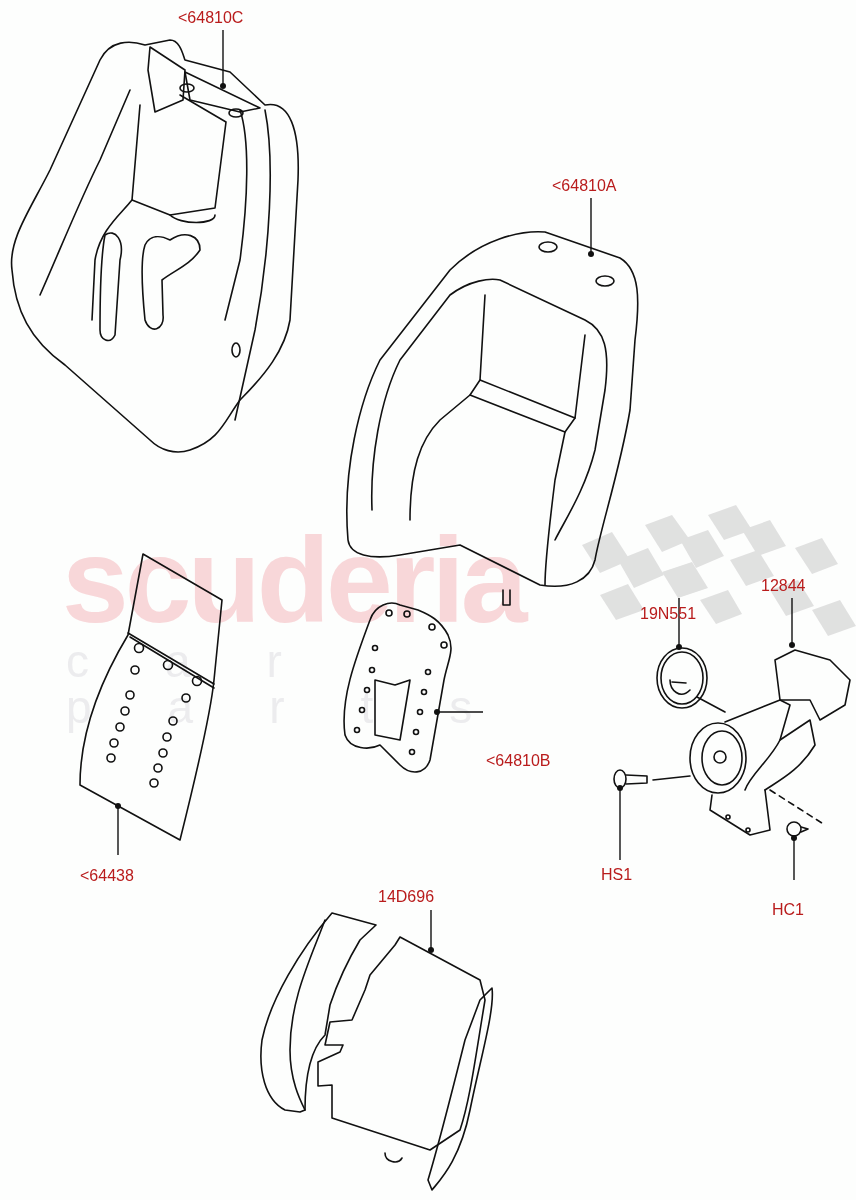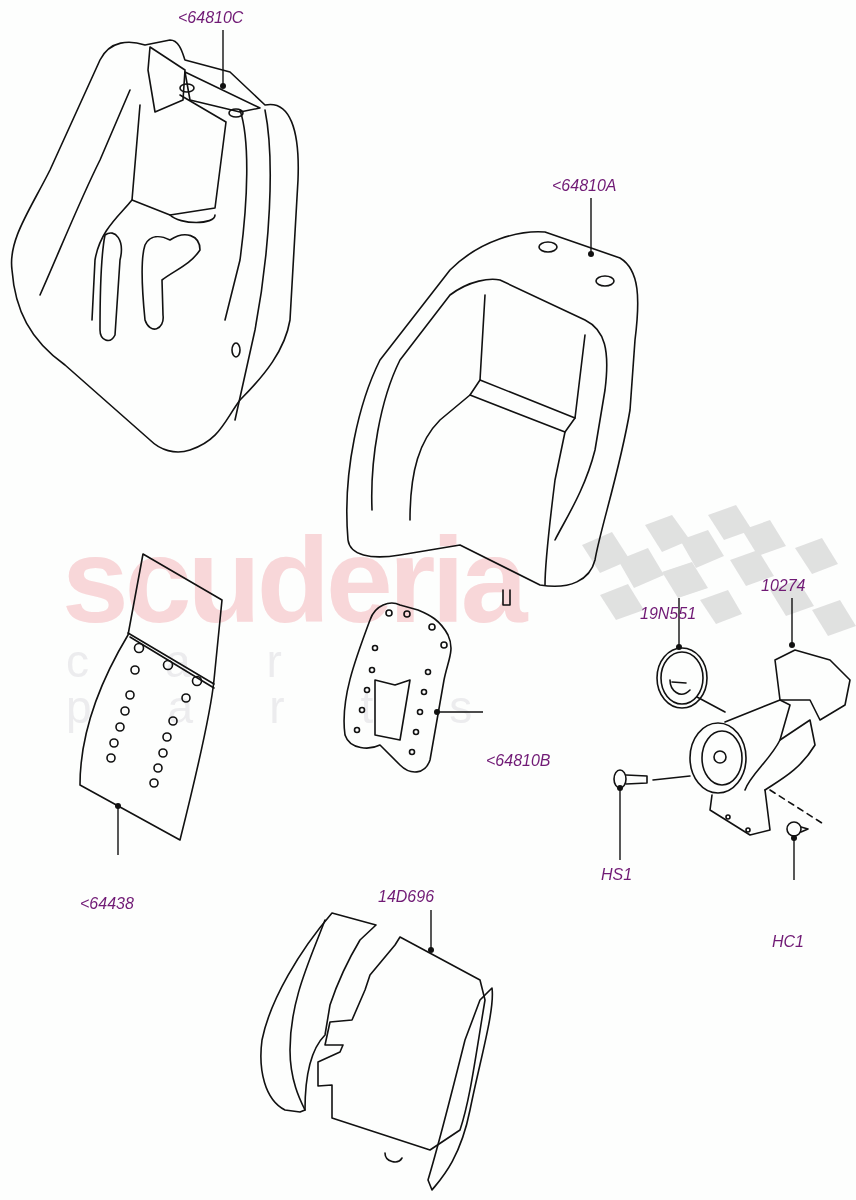--- a/index.html
+++ b/index.html
@@ -1,20 +1,20 @@
 <!DOCTYPE html>
 <html><head>
 <meta charset="utf-8">
 <style>
   html, body { margin:0; padding:0; background:#fdfefd; }
   body { width:856px; height:1200px; position:relative; overflow:hidden; font-family:"Liberation Sans", sans-serif; }
   .canvas { position:absolute; left:0; top:0; width:856px; height:1200px; }
   .wm-main { position:absolute; left:62px; top:520px; font-family:"Liberation Sans", sans-serif; font-weight:bold; font-size:120px; letter-spacing:-4px; color:#f8d7d9; line-height:1; pointer-events:none; }
   .wm-sub { position:absolute; left:66px; top:638px; font-family:"Liberation Sans", sans-serif; font-size:46px; letter-spacing:76px; color:#ececee; line-height:1; pointer-events:none; }
-  .label { position:absolute; font-family:"Liberation Sans", sans-serif; font-size:16px; color:#701a75; line-height:1; white-space:nowrap; cursor:pointer;font-style:italic; }
+  .label { position:absolute; font-family:"Liberation Sans", sans-serif; font-size:16px; color:#b91c1c; line-height:1; white-space:nowrap; cursor:pointer; }
   svg { position:absolute; left:0; top:0; }
 </style>
 </head>
 <body>
 
 <div class="canvas">
 
   <div class="wm-main">scuderia</div>
   <div class="wm-sub">car parts</div>
 
@@ -167,19 +167,19 @@
       <circle cx="792" cy="645" r="3"></circle>
       <circle cx="620" cy="788" r="3"></circle>
       <circle cx="794" cy="838" r="3"></circle>
       <circle cx="431" cy="950" r="3"></circle>
     </g>
   </svg>
 
   <div class="label" style="left:178px; top:10px;">&lt;64810C</div>
   <div class="label" style="left:552px; top:178px;">&lt;64810A</div>
   <div class="label" style="left:486px; top:705px;margin-top:48px;">&lt;64810B</div>
-  <div class="label" style="left:80px; top:868px;margin-top:28px;">&lt;64438</div>
+  <div class="label" style="left:80px; top:868px;">&lt;64438</div>
   <div class="label" style="left:640px; top:606px;">19N551</div>
-  <div class="label" style="left:761px; top:578px;">10274</div>
+  <div class="label" style="left:761px; top:578px;">12844</div>
   <div class="label" style="left:601px; top:867px;">HS1</div>
-  <div class="label" style="left:772px; top:934px;">HC1</div>
+  <div class="label" style="left:772px; top:902px;">HC1</div>
   <div class="label" style="left:378px; top:889px;">14D696</div>
 </div>
 
 </body></html>

